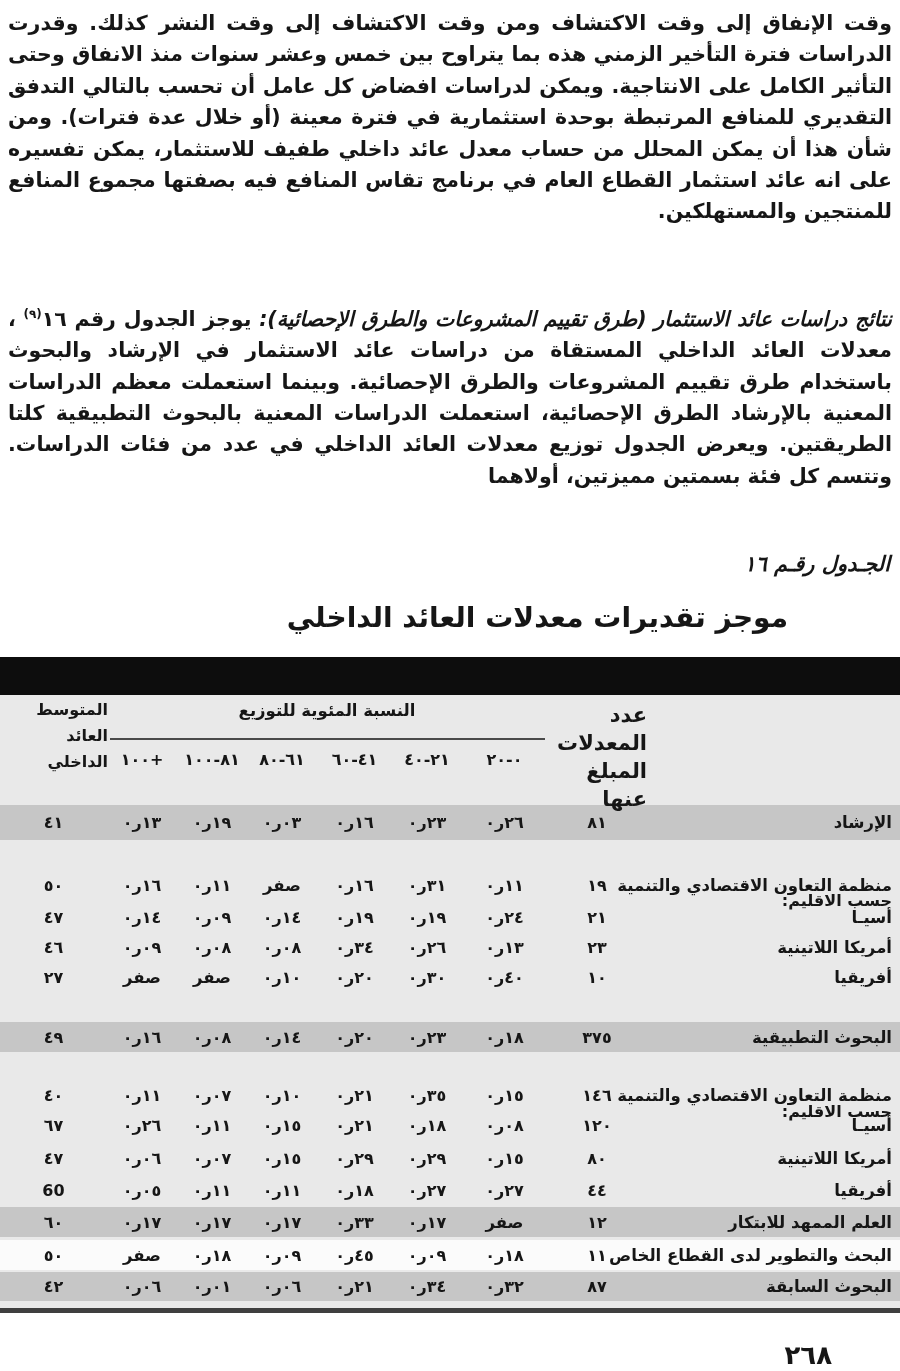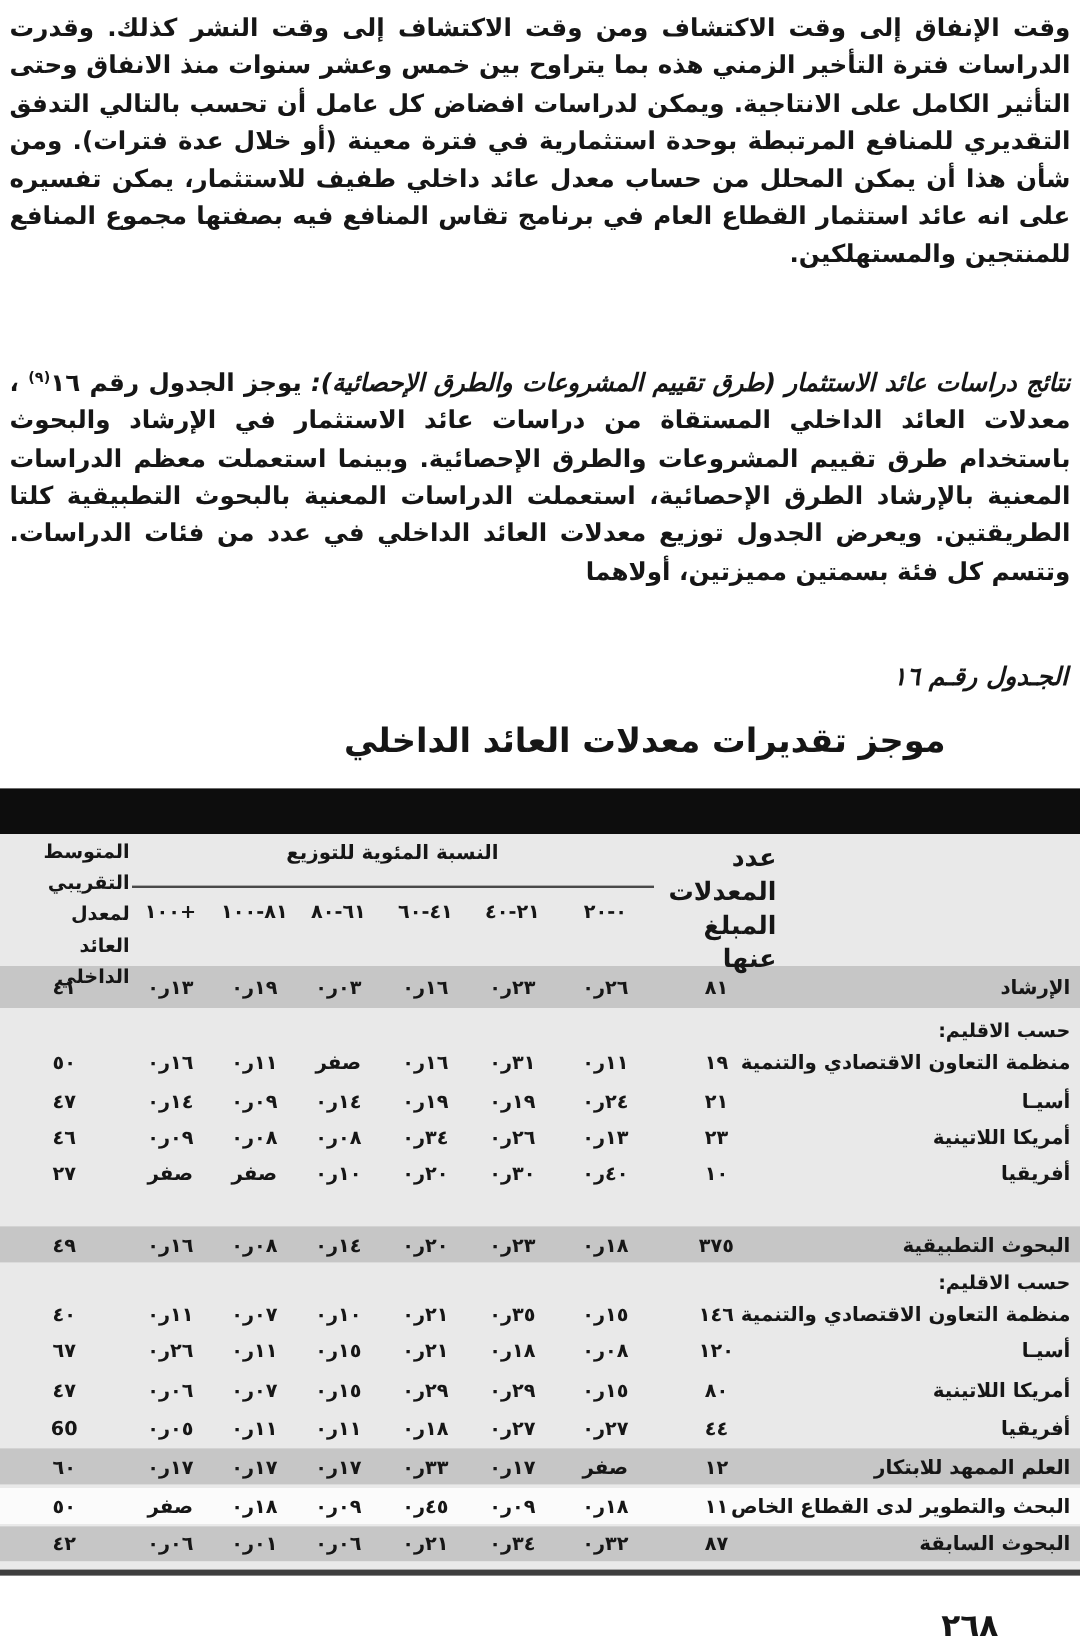--- a/index.html
+++ b/index.html
@@ -37,21 +37,21 @@
     display:grid;align-items:center;
     grid-template-columns:253px 100px 85px 70px 75px 70px 70px 70px 107px;
     font-weight:700;font-size:16.5px;
   }
   .ranges{position:absolute;top:55px;right:0;left:0;}
   .trow .c{text-align:center;}
   .trow .label{text-align:right;padding-right:8px;font-size:16.5px;white-space:nowrap;}
   .num{direction:ltr;unicode-bidi:bidi-override;font-size:16px;}
   .band{background:#c6c6c6;}
   .white{background:#fbfbfb;}
-  .lbl-row .label{font-size:16px;}
+  .lbl-row .label{font-size:16px;margin-top:44px;}
   #page-number{
     position:absolute;top:1340px;right:68px;
     font-size:26px;font-weight:700;
   }
 </style>
 </head>
 <body style="color: rgb(22, 22, 22);">
 
 <p class="para" id="para1">وقت الإنفاق إلى وقت الاكتشاف ومن وقت الاكتشاف إلى وقت النشر كذلك. وقدرت الدراسات فترة التأخير الزمني هذه بما يتراوح بين خمس وعشر سنوات منذ الانفاق وحتى التأثير الكامل على الانتاجية. ويمكن لدراسات افضاض كل عامل أن تحسب بالتالي التدفق التقديري للمنافع المرتبطة بوحدة استثمارية في فترة معينة (أو خلال عدة فترات). ومن شأن هذا أن يمكن المحلل من حساب معدل عائد داخلي طفيف للاستثمار، يمكن تفسيره على انه عائد استثمار القطاع العام في برنامج تقاس المنافع فيه بصفتها مجموع المنافع للمنتجين والمستهلكين.</p>
 
@@ -66,21 +66,20 @@
 <div id="irr-table" style="background: rgb(233, 233, 233);">
   <div class="thead">
     <div class="h-count">
       <div>عدد المعدلات</div>
       <div>المبلغ عنها</div>
     </div>
     <div class="h-dist">النسبة المئوية للتوزيع</div>
     <div class="h-rule"></div>
     <div class="h-mean">
       <div>المتوسط</div>
-      <div>التقريبي لمعدل</div>
       <div>العائد الداخلي</div>
     </div>
     <div class="trow ranges" id="ranges-row">
         <div class="c"></div>
         <div class="c"></div>
         <div class="c num">٢٠-٠</div>
         <div class="c num">٤٠-٢١</div>
         <div class="c num">٦٠-٤١</div>
         <div class="c num">٨٠-٦١</div>
         <div class="c num">١٠٠-٨١</div>

